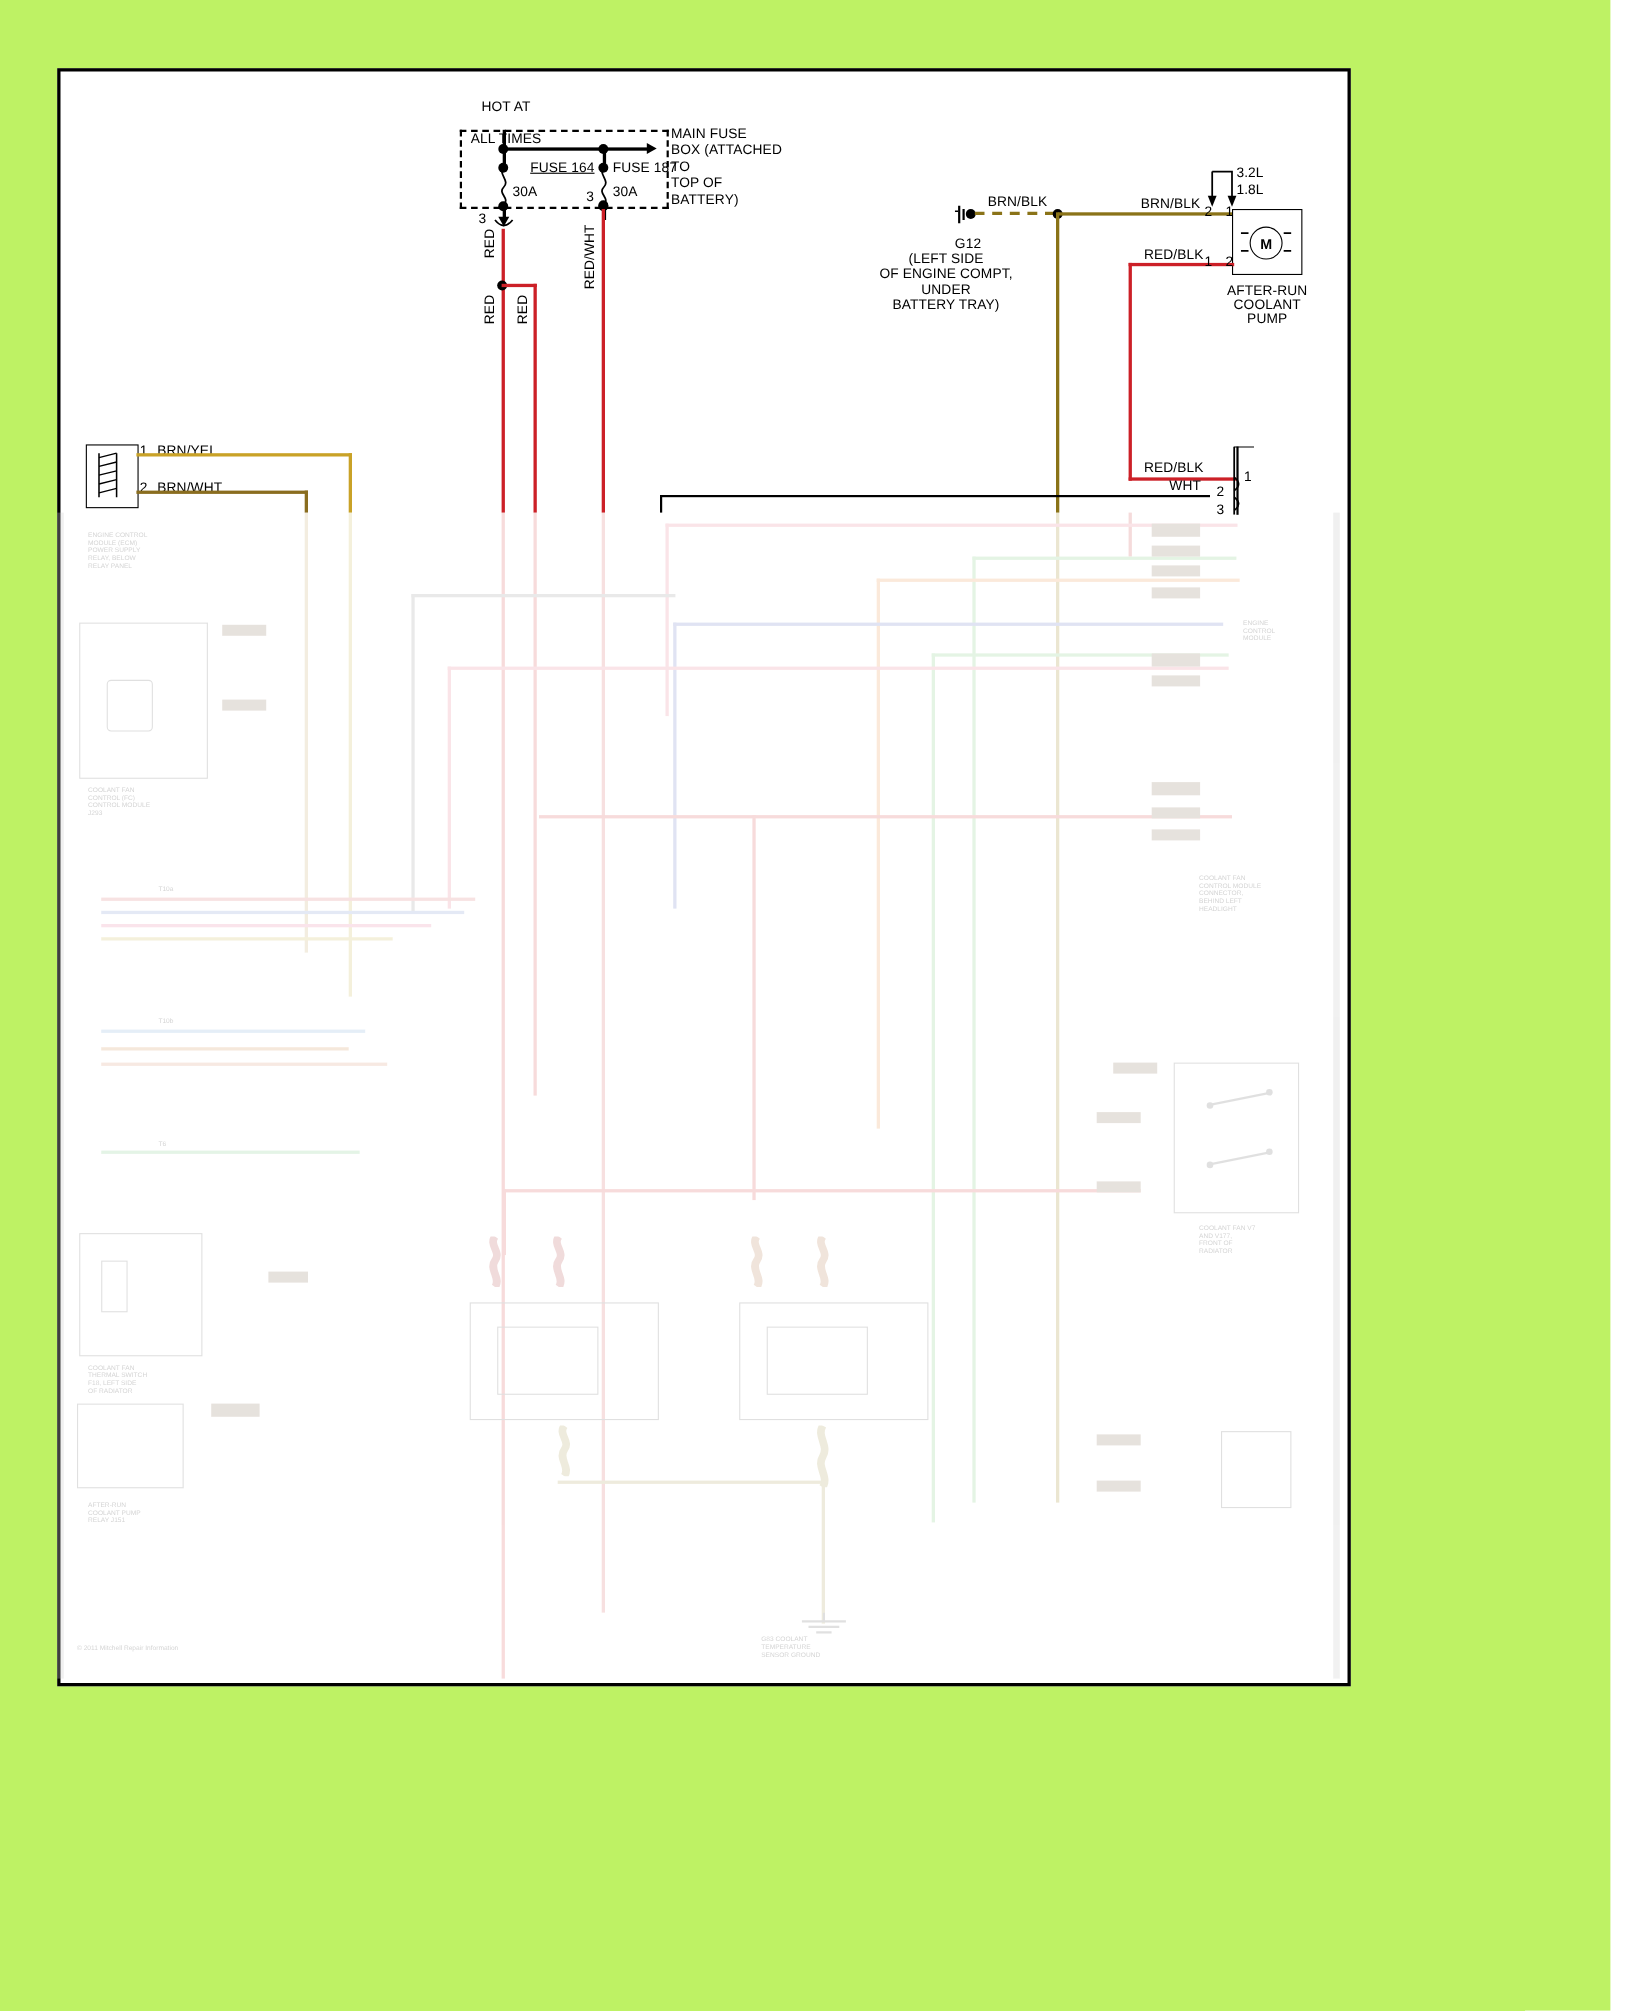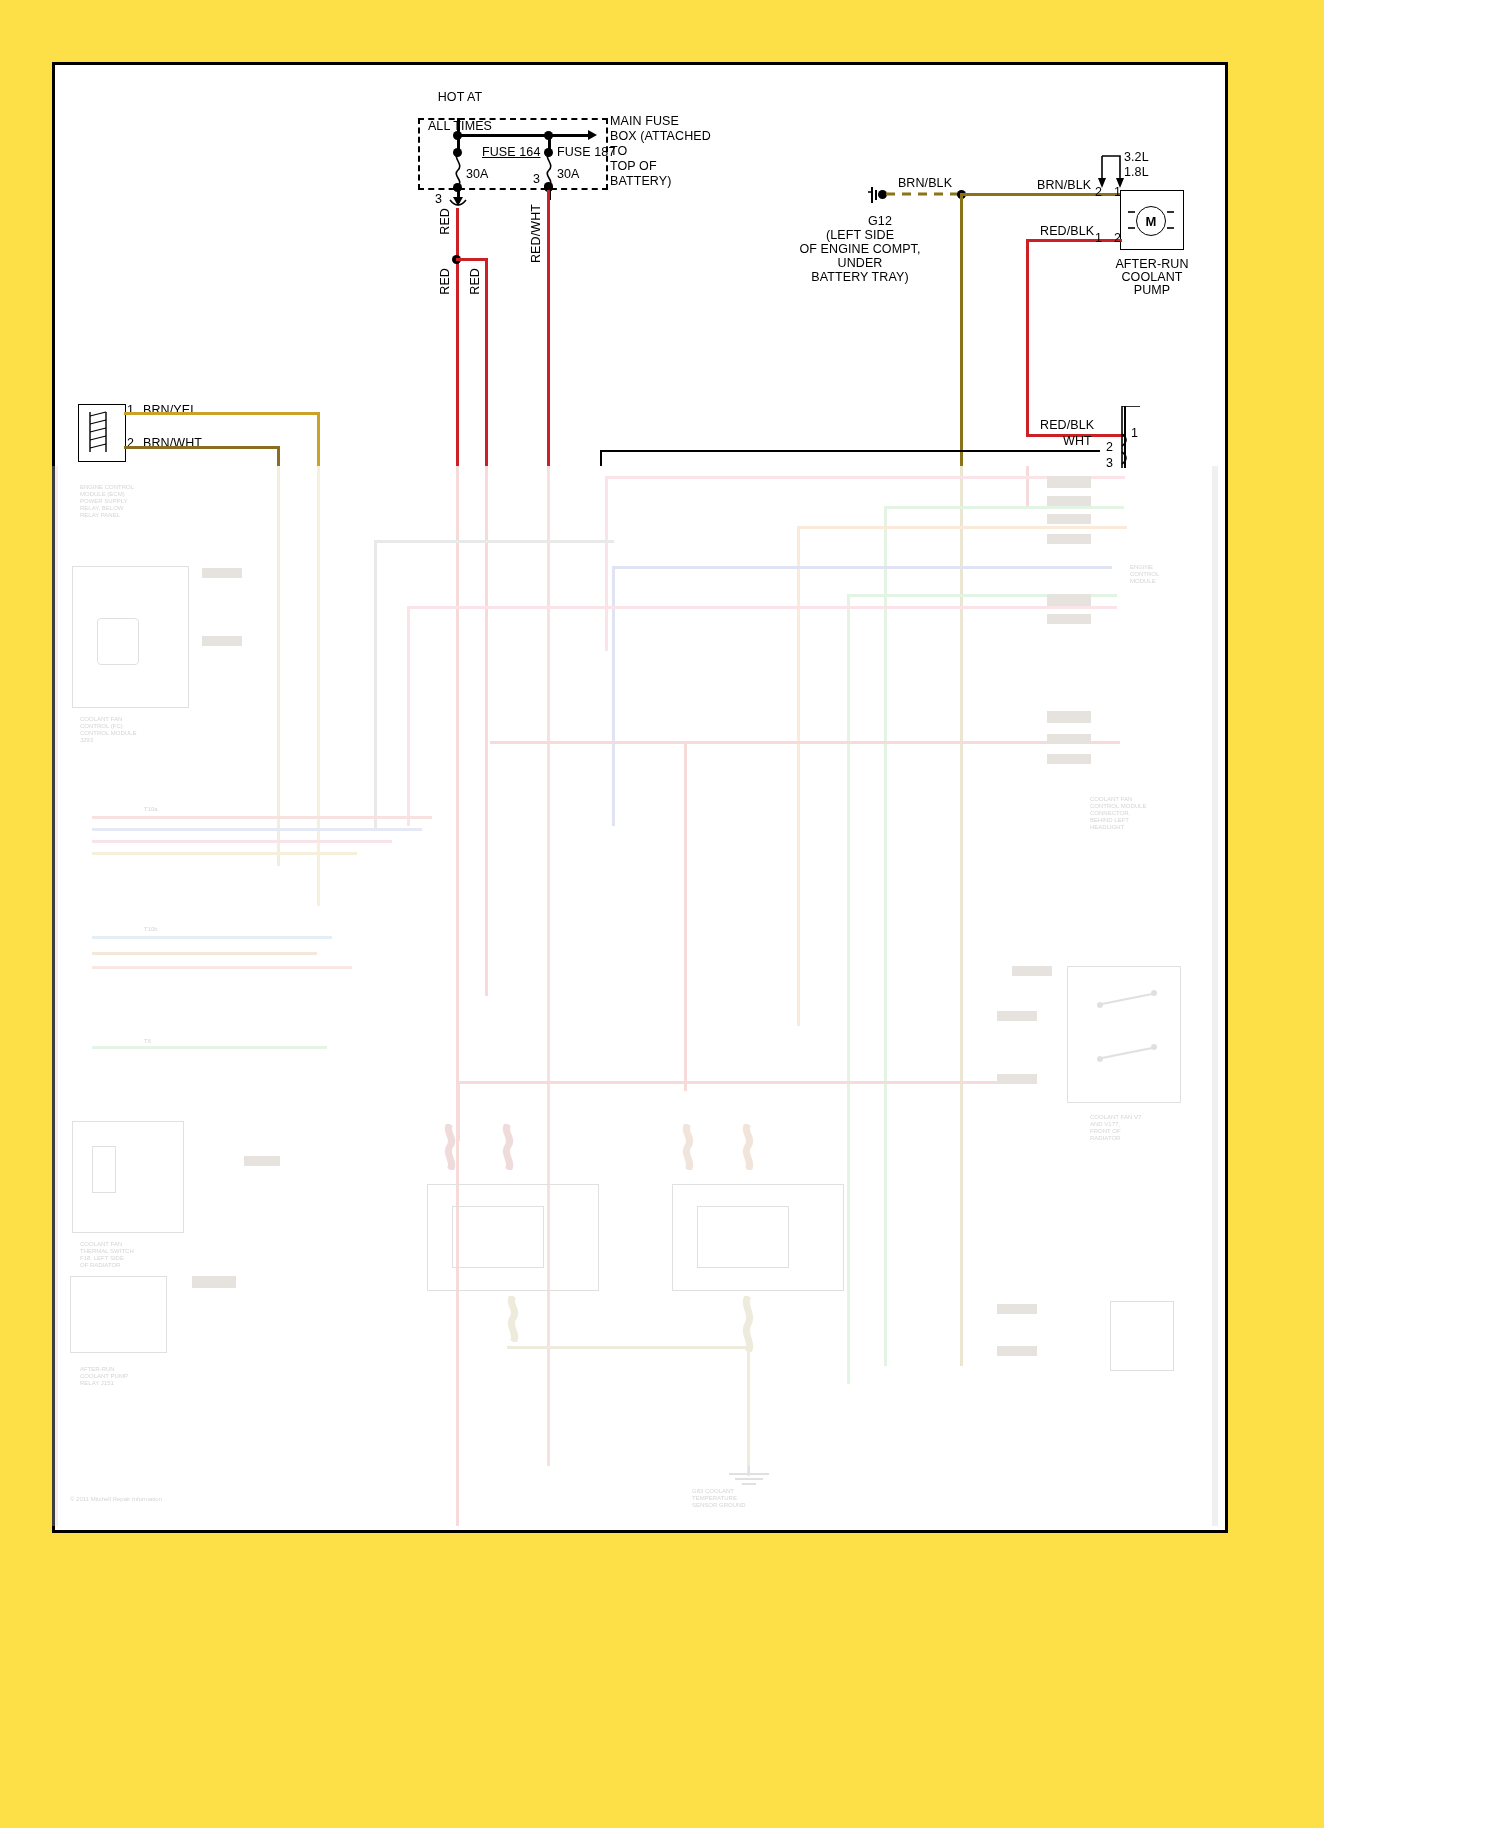--- a/index.html
+++ b/index.html
@@ -1,17 +1,17 @@
 <!DOCTYPE html>
 <html><head>
 <meta charset="utf-8">
 <style>
   html,body{margin:0;padding:0;background:#ffffff;}
   body{font-family:"Liberation Sans", sans-serif;}
-  #page{position:relative;width:1324px;height:1828px;background:#fde047;overflow:hidden;}
+  #page{position:relative;width:1464px;height:1828px;background:#bef264;overflow:hidden;}
 
   
   .frame{position:absolute;border:3px solid #000;background:#fff;}
 
   .lbl{position:absolute;font-size:12.5px;color:#000;line-height:14px;white-space:pre;letter-spacing:0.1px;}
   .lbl.c{text-align:center;}
   .lbl.vert{writing-mode:vertical-rl;transform:rotate(180deg);white-space:nowrap;}
 
   .wire{position:absolute;}
   .w-red{background:#cc2027;}

